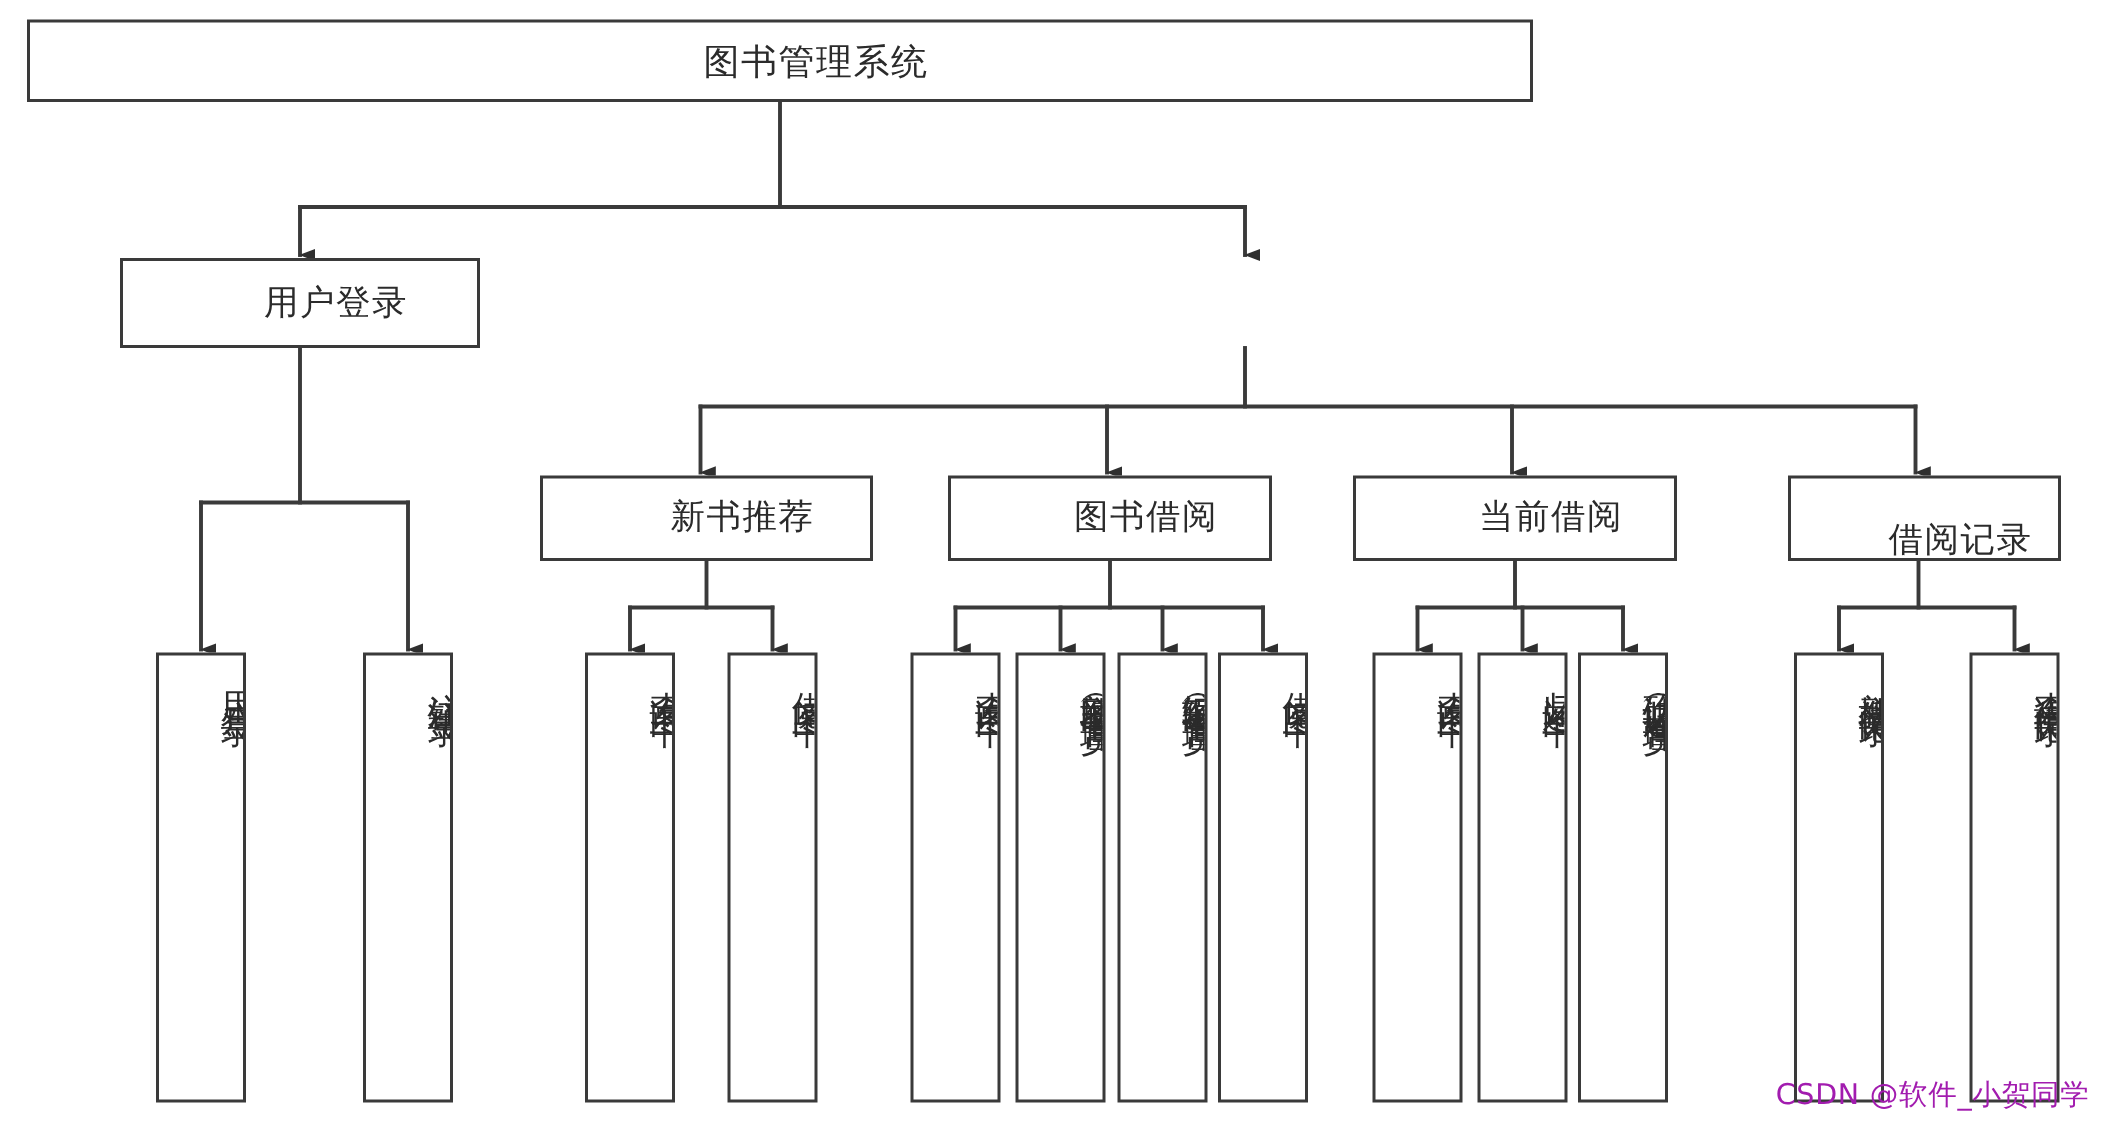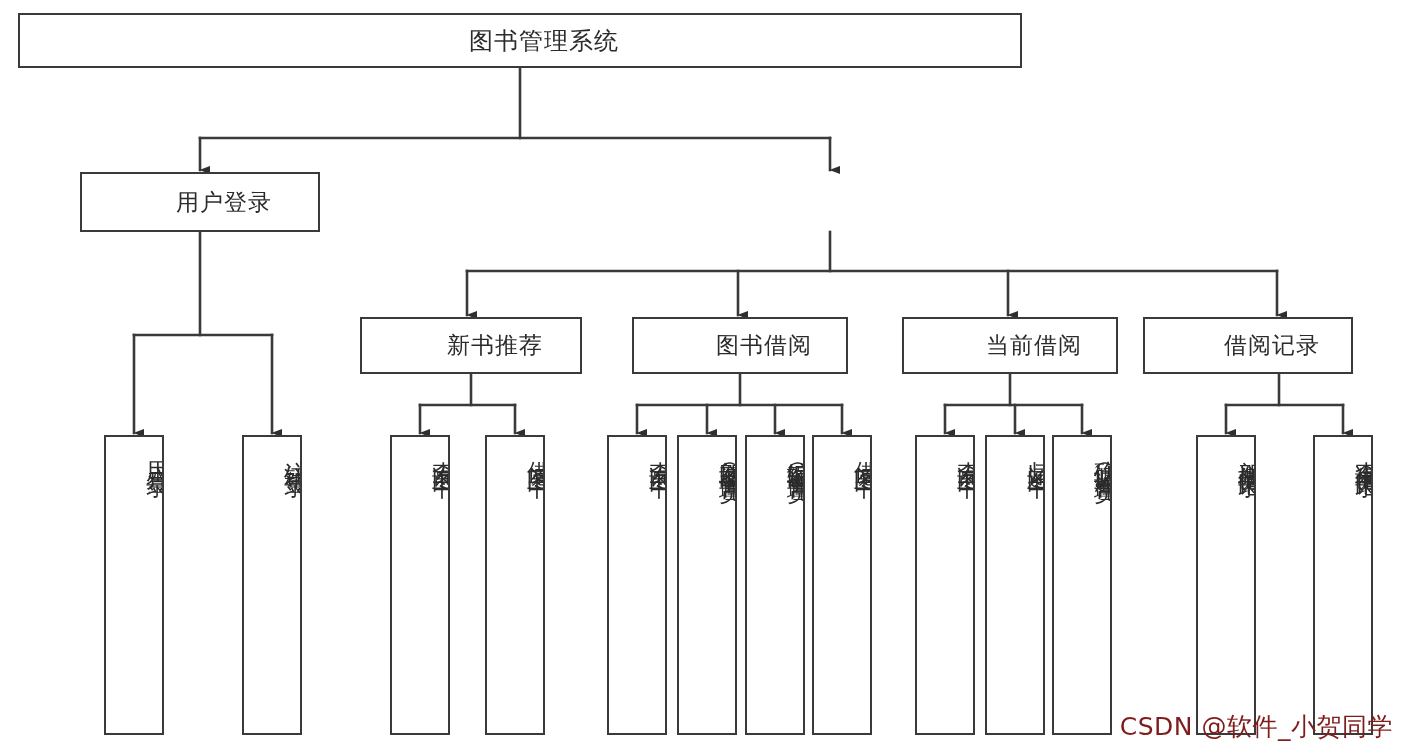--- a/index.html
+++ b/index.html
@@ -59,22 +59,22 @@
   .node-box.vertical.tall-text .node-label {
     letter-spacing: 3px;
   }
   #root-node .node-label {
     font-size: 24px;
   }
   #watermark {
     position: absolute;
     right: 12px;
     bottom: 4px;
-    font-size: 25px;
-    color: #7f1d1d;
+    font-size: 19px;
+    color: #a21caf;
     white-space: nowrap;
     letter-spacing: 0.5px;
   }
 </style>
 </head>
 <body>
 
 <div id="diagram-root">
 
   <svg id="tree-svg" viewBox="0 0 1405 747" xmlns="http://www.w3.org/2000/svg">
@@ -158,21 +158,21 @@
 
   <div class="node-box horizontal" style="left: 360px; top: 317px; width: 222px; height: 57px; text-align: right;">
     <span class="node-label">新书推荐</span>
   </div>
   <div class="node-box horizontal" style="left: 902px; top: 317px; width: 216px; height: 57px;">
     <span class="node-label">当前借阅</span>
   </div>
   <div class="node-box horizontal" style="left: 632px; top: 317px; width: 216px; height: 57px;">
     <span class="node-label">图书借阅</span>
   </div>
-  <div class="node-box horizontal" style="left: 1143px; top: 317px; width: 210px; height: 57px;">
+  <div class="node-box horizontal" style="left: 1192px; top: 317px; width: 182px; height: 57px; align-items: flex-end;">
     <span class="node-label">借阅记录</span>
   </div>
 
   <div class="node-box vertical" style="left: 104px; top: 435px; width: 60px; height: 300px;">
     <span class="node-label">用户登录</span>
   </div>
   <div class="node-box vertical" style="left: 242px; top: 435px; width: 60px; height: 300px;">
     <span class="node-label">注销登录</span>
   </div>
   <div class="node-box vertical" style="left: 390px; top: 435px; width: 60px; height: 300px;">

